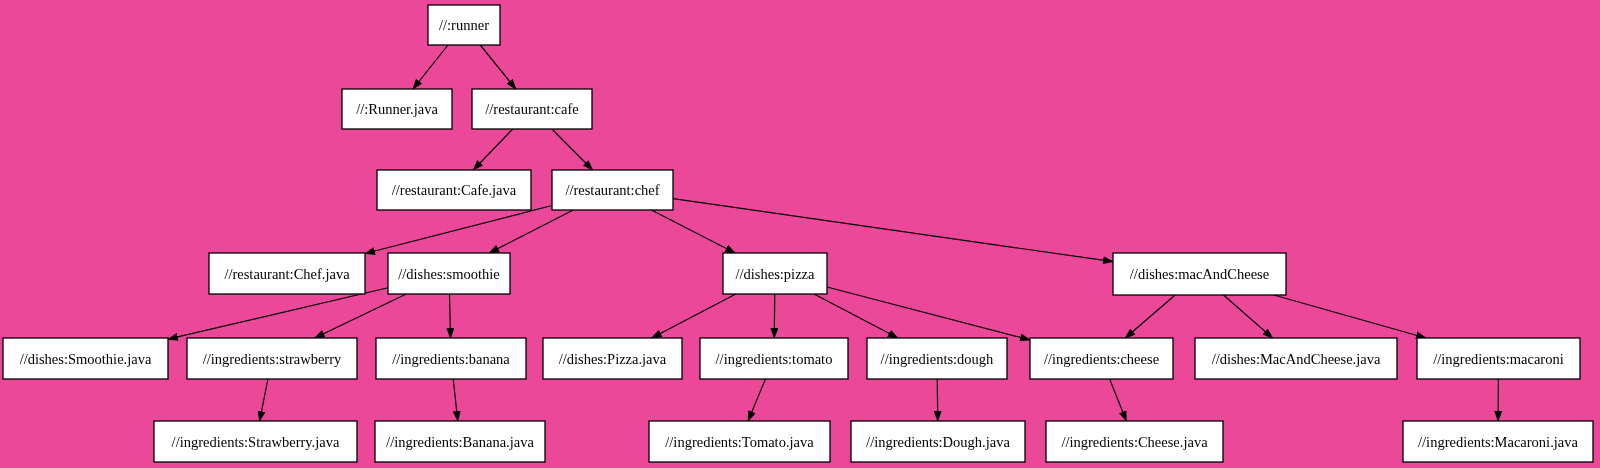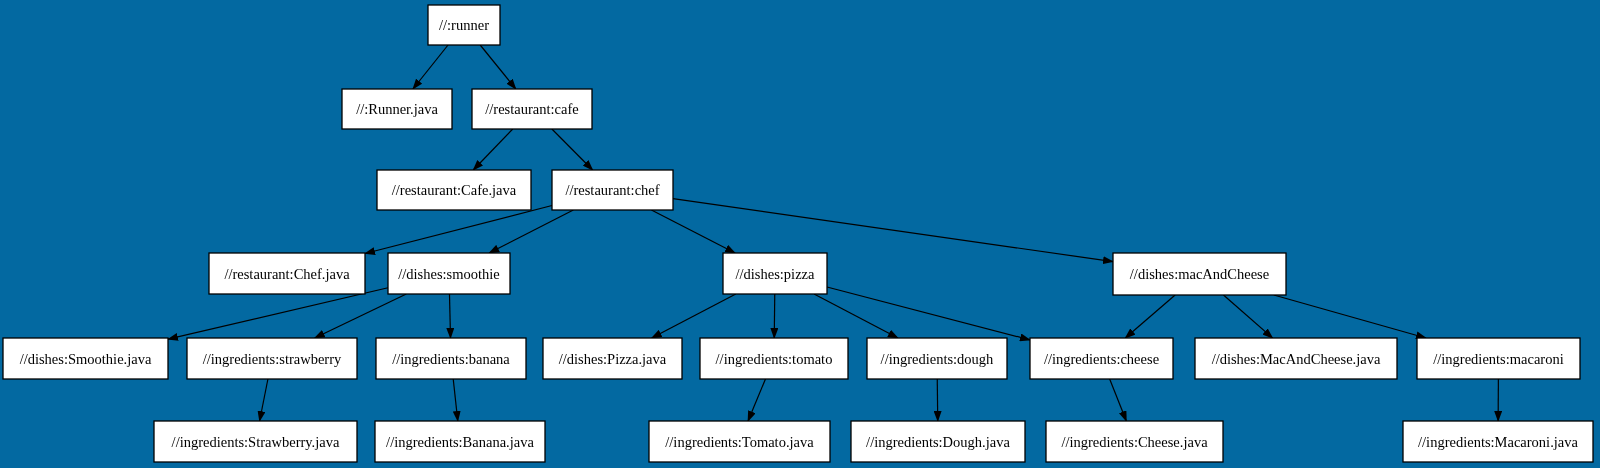--- a/index.html
+++ b/index.html
@@ -4,21 +4,21 @@
 <style>
   html, body {
     margin: 0;
     padding: 0;
     background: #ffffff;
   }
   .graph-wrap {
     position: relative;
     width: 1600px;
     height: 468px;
-    background: #0369a1;
+    background: #ec4899;
     overflow: hidden;
   }
   svg {
     display: block;
     font-family: "Liberation Serif", "DejaVu Serif", serif;
   }
   .graph-node rect {
     fill: #ffffff;
     stroke: #000000;
     stroke-width: 1.3;

